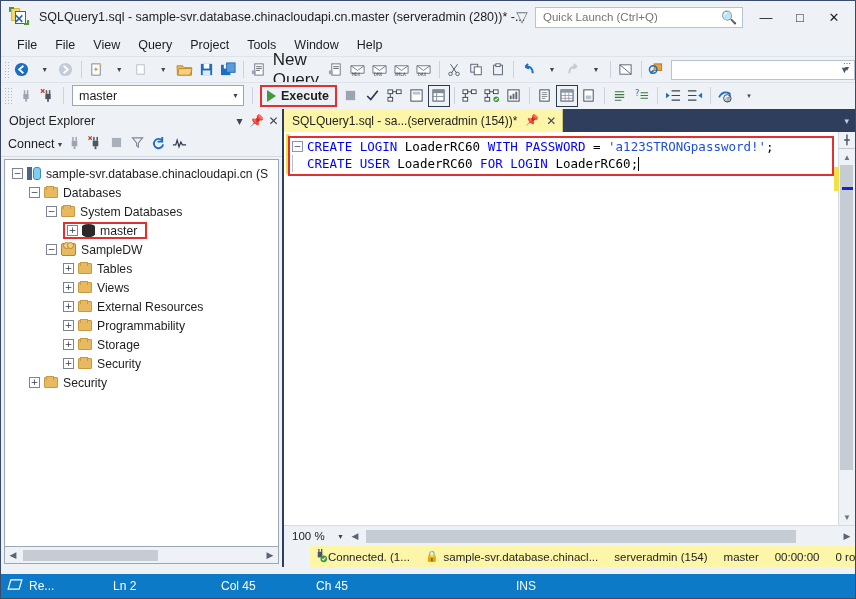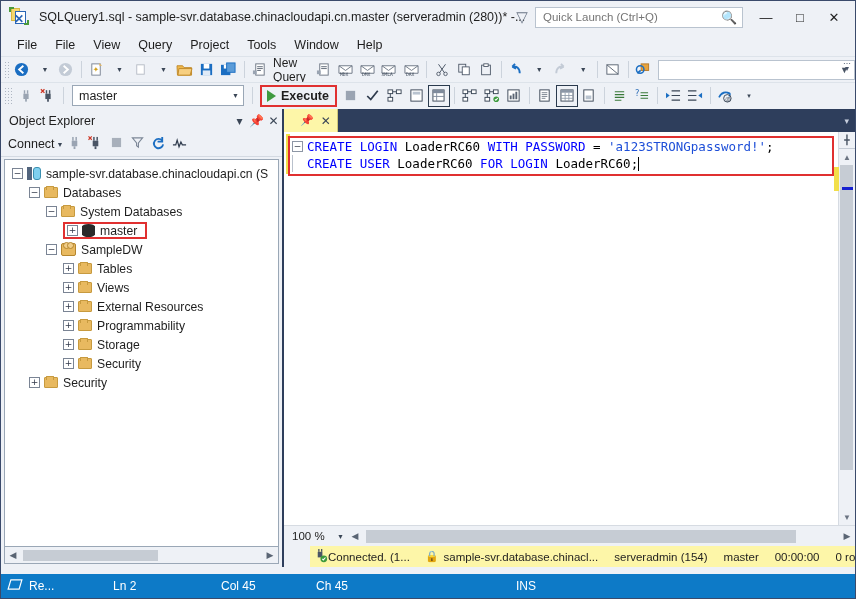--- a/index.html
+++ b/index.html
@@ -87,21 +87,21 @@
     background-image: radial-gradient(#aeb6c2 0.8px, transparent 0.9px);
     background-size: 3px 3px; }
   .tb-sep { width: 1px; height: 17px; background: #ccd3dc; margin: 0 4px; }
   .tbi {
     height: 22px; min-width: 22px;
     display: flex; align-items: center; justify-content: center;
     font-size: 12px; color: #2a3a4d; padding: 0 2px;
     position: relative;
   }
   .tbi.boxed { border: 1px solid #2a3a4d; }
-  .tb-label { font-size: 12px; color: #1e1e1e; padding: 0 6px 0 3px; }
+  .tb-label { font-size: 17px; color: #1e1e1e; padding: 0 6px 0 3px; }
   .caret { font-size: 7px; color: #3a4656; margin-left: 2px; }
   .tb-combo {
     height: 20px; width: 350px; background: #ffffff;
     border: 1px solid #b9c3cf; display: flex; align-items: center;
     justify-content: flex-end; padding-right: 5px; margin-left: 4px;
   }
   .tb-combo .caret { font-size: 9px; color:#4a5565; }
   .dbcombo {
     height: 21px; width: 172px; background: #ffffff;
     border: 1px solid #9aa7b6; display: flex; align-items: center;
@@ -764,20 +764,21 @@
         <span class="sb-track">
             <span class="sb-thumb"></span>
           </span>
         <span class="sb-arrow">▶</span>
       </div>
     </div>
 
     <div class="editor-pane">
       <div class="tabstrip">
         <div class="tab">
+          <span>SQLQuery1.sql - sa...(serveradmin (154))*</span>
           <span class="pin">📌</span>
           <span class="xc">✕</span>
         </div>
         <div class="tb-right">
           <span>▾</span>
         </div>
       </div>
 
       <div class="editor-body">
         <div class="code-wrap">

